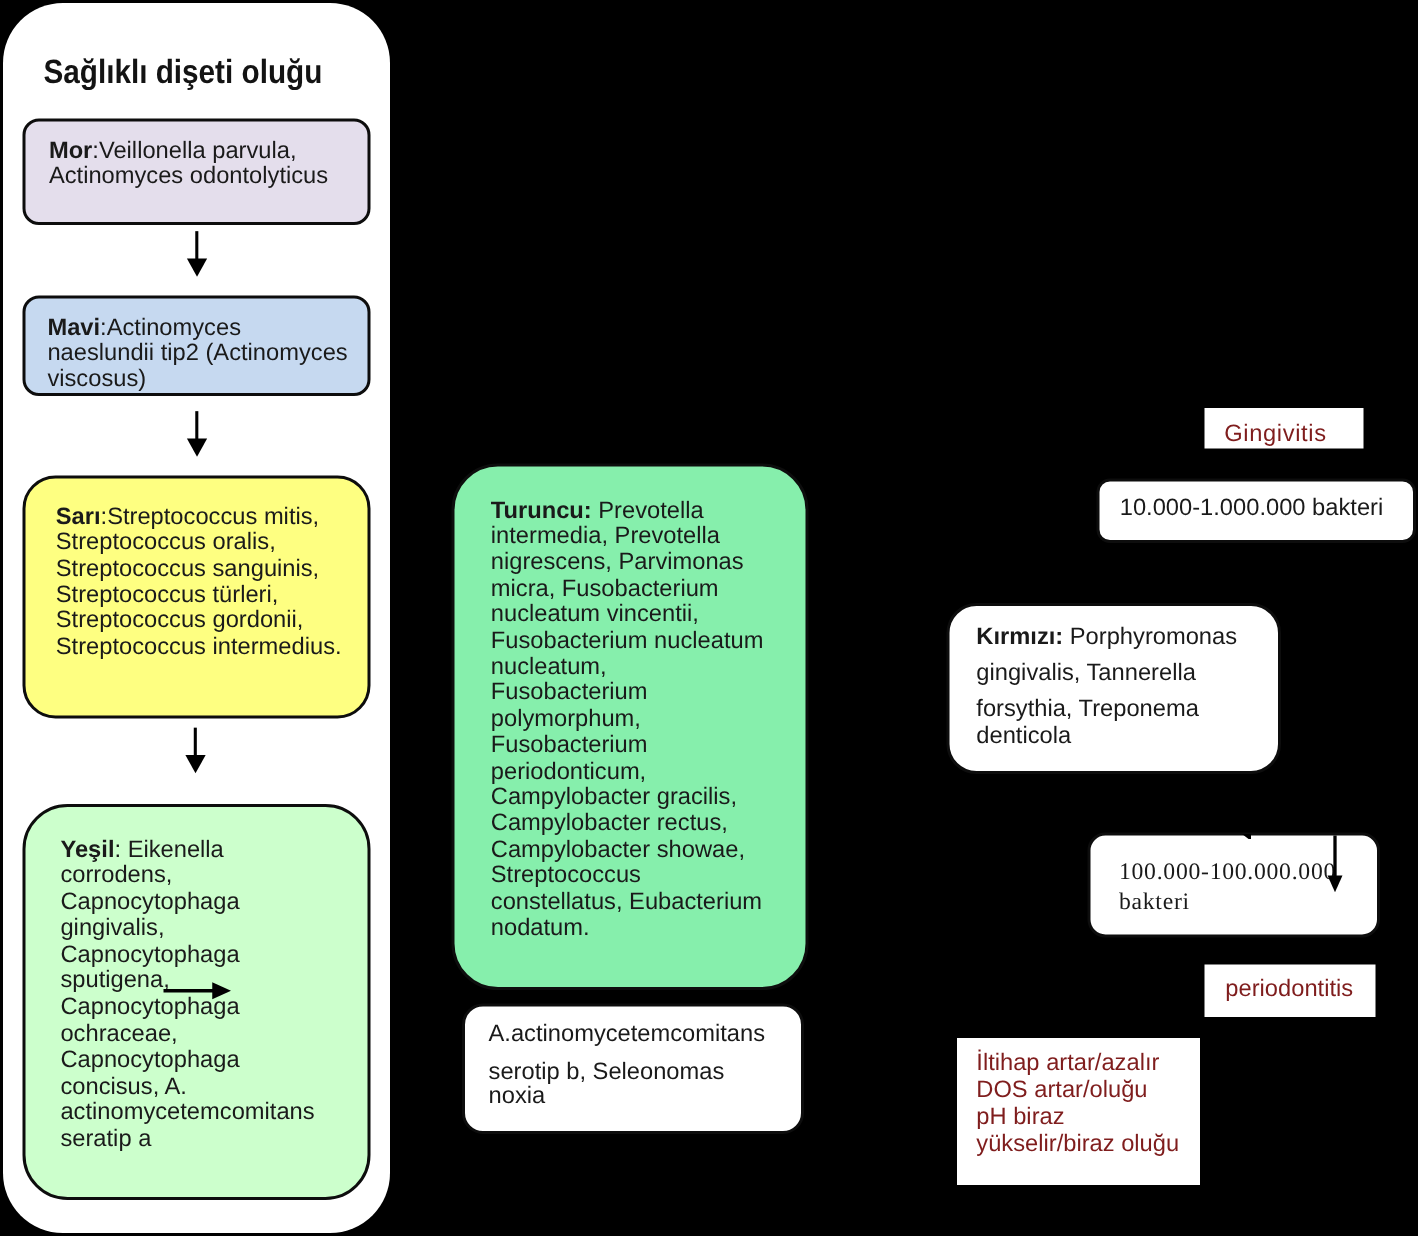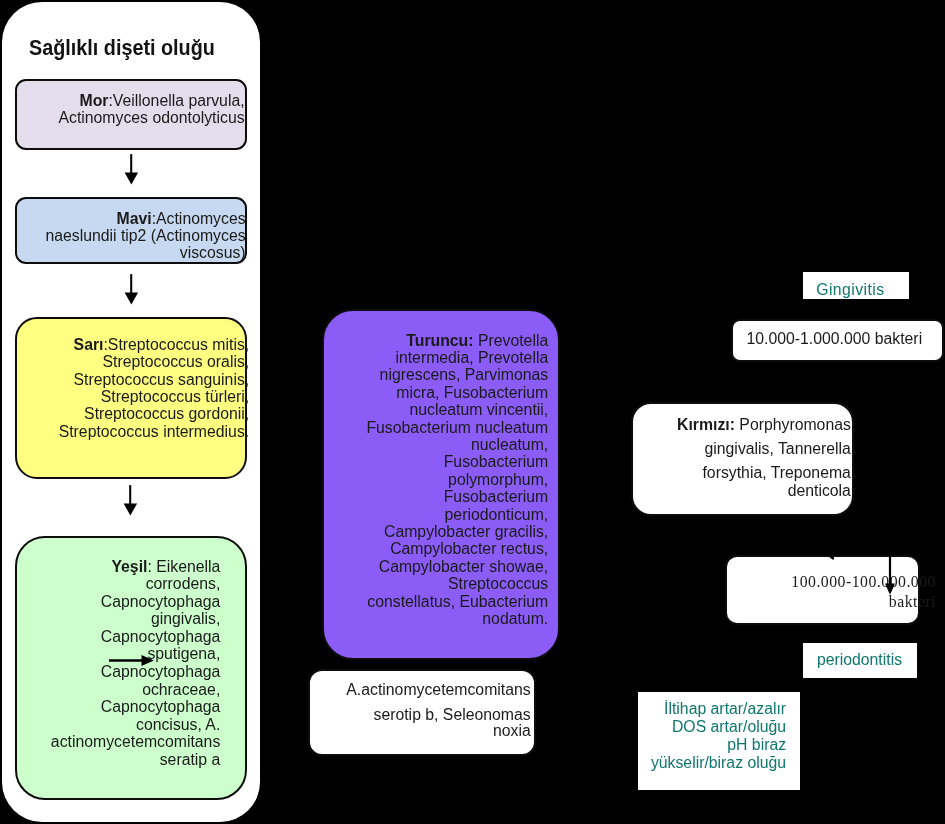--- a/index.html
+++ b/index.html
@@ -1,24 +1,24 @@
 <!DOCTYPE html>
 <html><head>
 <meta charset="utf-8">
 <style>
   html,body{margin:0;padding:0;}
   body{width:945px;height:824px;background:#000;overflow:hidden;
        font-family:"Liberation Sans",sans-serif;
        -webkit-font-smoothing:antialiased;}
-  .stage{position:relative;width:945px;height:824px;background:#000;text-align:right;}
+  .stage{position:relative;width:945px;height:824px;background:#000;}
   .panel{position:absolute;background:#fff;}
   .node{position:absolute;box-sizing:border-box;border:2px solid #0d0d0d;background:#fff;padding-left:48px;}
   .node .txt{position:absolute;color:#1a1a1a;white-space:pre-line;}
   .plain{position:absolute;box-sizing:border-box;background:#fff;}
-  .plain .txt{position:absolute;color:#0f766e;white-space:pre-line;}
+  .plain .txt{position:absolute;color:#7f1d1d;white-space:pre-line;}
   b{font-weight:bold;}
   svg{position:absolute;overflow:visible;}
 
   
   #leftpanel{left:1.5px;top:1.5px;width:258.5px;height:820.5px;border-radius:40px;}
   .title{position:absolute;left:29.3px;top:35.4px;font-size:22.4px;font-weight:bold;
          color:#131313;letter-spacing:0px;transform:scaleX(0.884);transform-origin:left top;}
 
   .node .txt,.plain .txt{font-size:15.8px;line-height:17.4px;}
 
@@ -33,21 +33,21 @@
 
   .n-green{left:14.8px;top:536px;width:232.3px;height:263.6px;border-radius:30px;background:#ccffcc;}
   .n-green .txt{left:23.5px;top:19.5px;width:180px;line-height:17.6px;}
 
   #arr1{left:120.9px;top:153.9px;}
   #arr2{left:120.9px;top:274.3px;}
   #arr3{left:120.1px;top:485px;}
   #arrR{left:108.7px;top:653.6px;}
 
   
-  .n-orange{left:322px;top:309px;width:237.9px;height:350.9px;border-radius:31px;background:#8b5cf6;}
+  .n-orange{left:301px;top:309px;width:237.9px;height:350.9px;border-radius:31px;background:#86efac;}
   .n-orange .txt{left:24.2px;top:20.5px;width:200px;line-height:17.4px;}
 
   .n-aa{left:308.2px;top:668.5px;width:227.5px;height:87.7px;border-radius:14px;background:#fff;}
   .n-aa .txt{left:15.5px;top:7.4px;width:205px;line-height:24.7px;}
   .n-aa .l1,.n-aa .l2,.n-aa .l3{display:block;}
   .n-aa .l3{margin-top:-8.2px;}
 
   
   .p-ging{left:803px;top:272px;width:105.9px;height:27.1px;}
   .p-ging .txt{left:13.2px;top:8.7px;letter-spacing:0.42px;}

